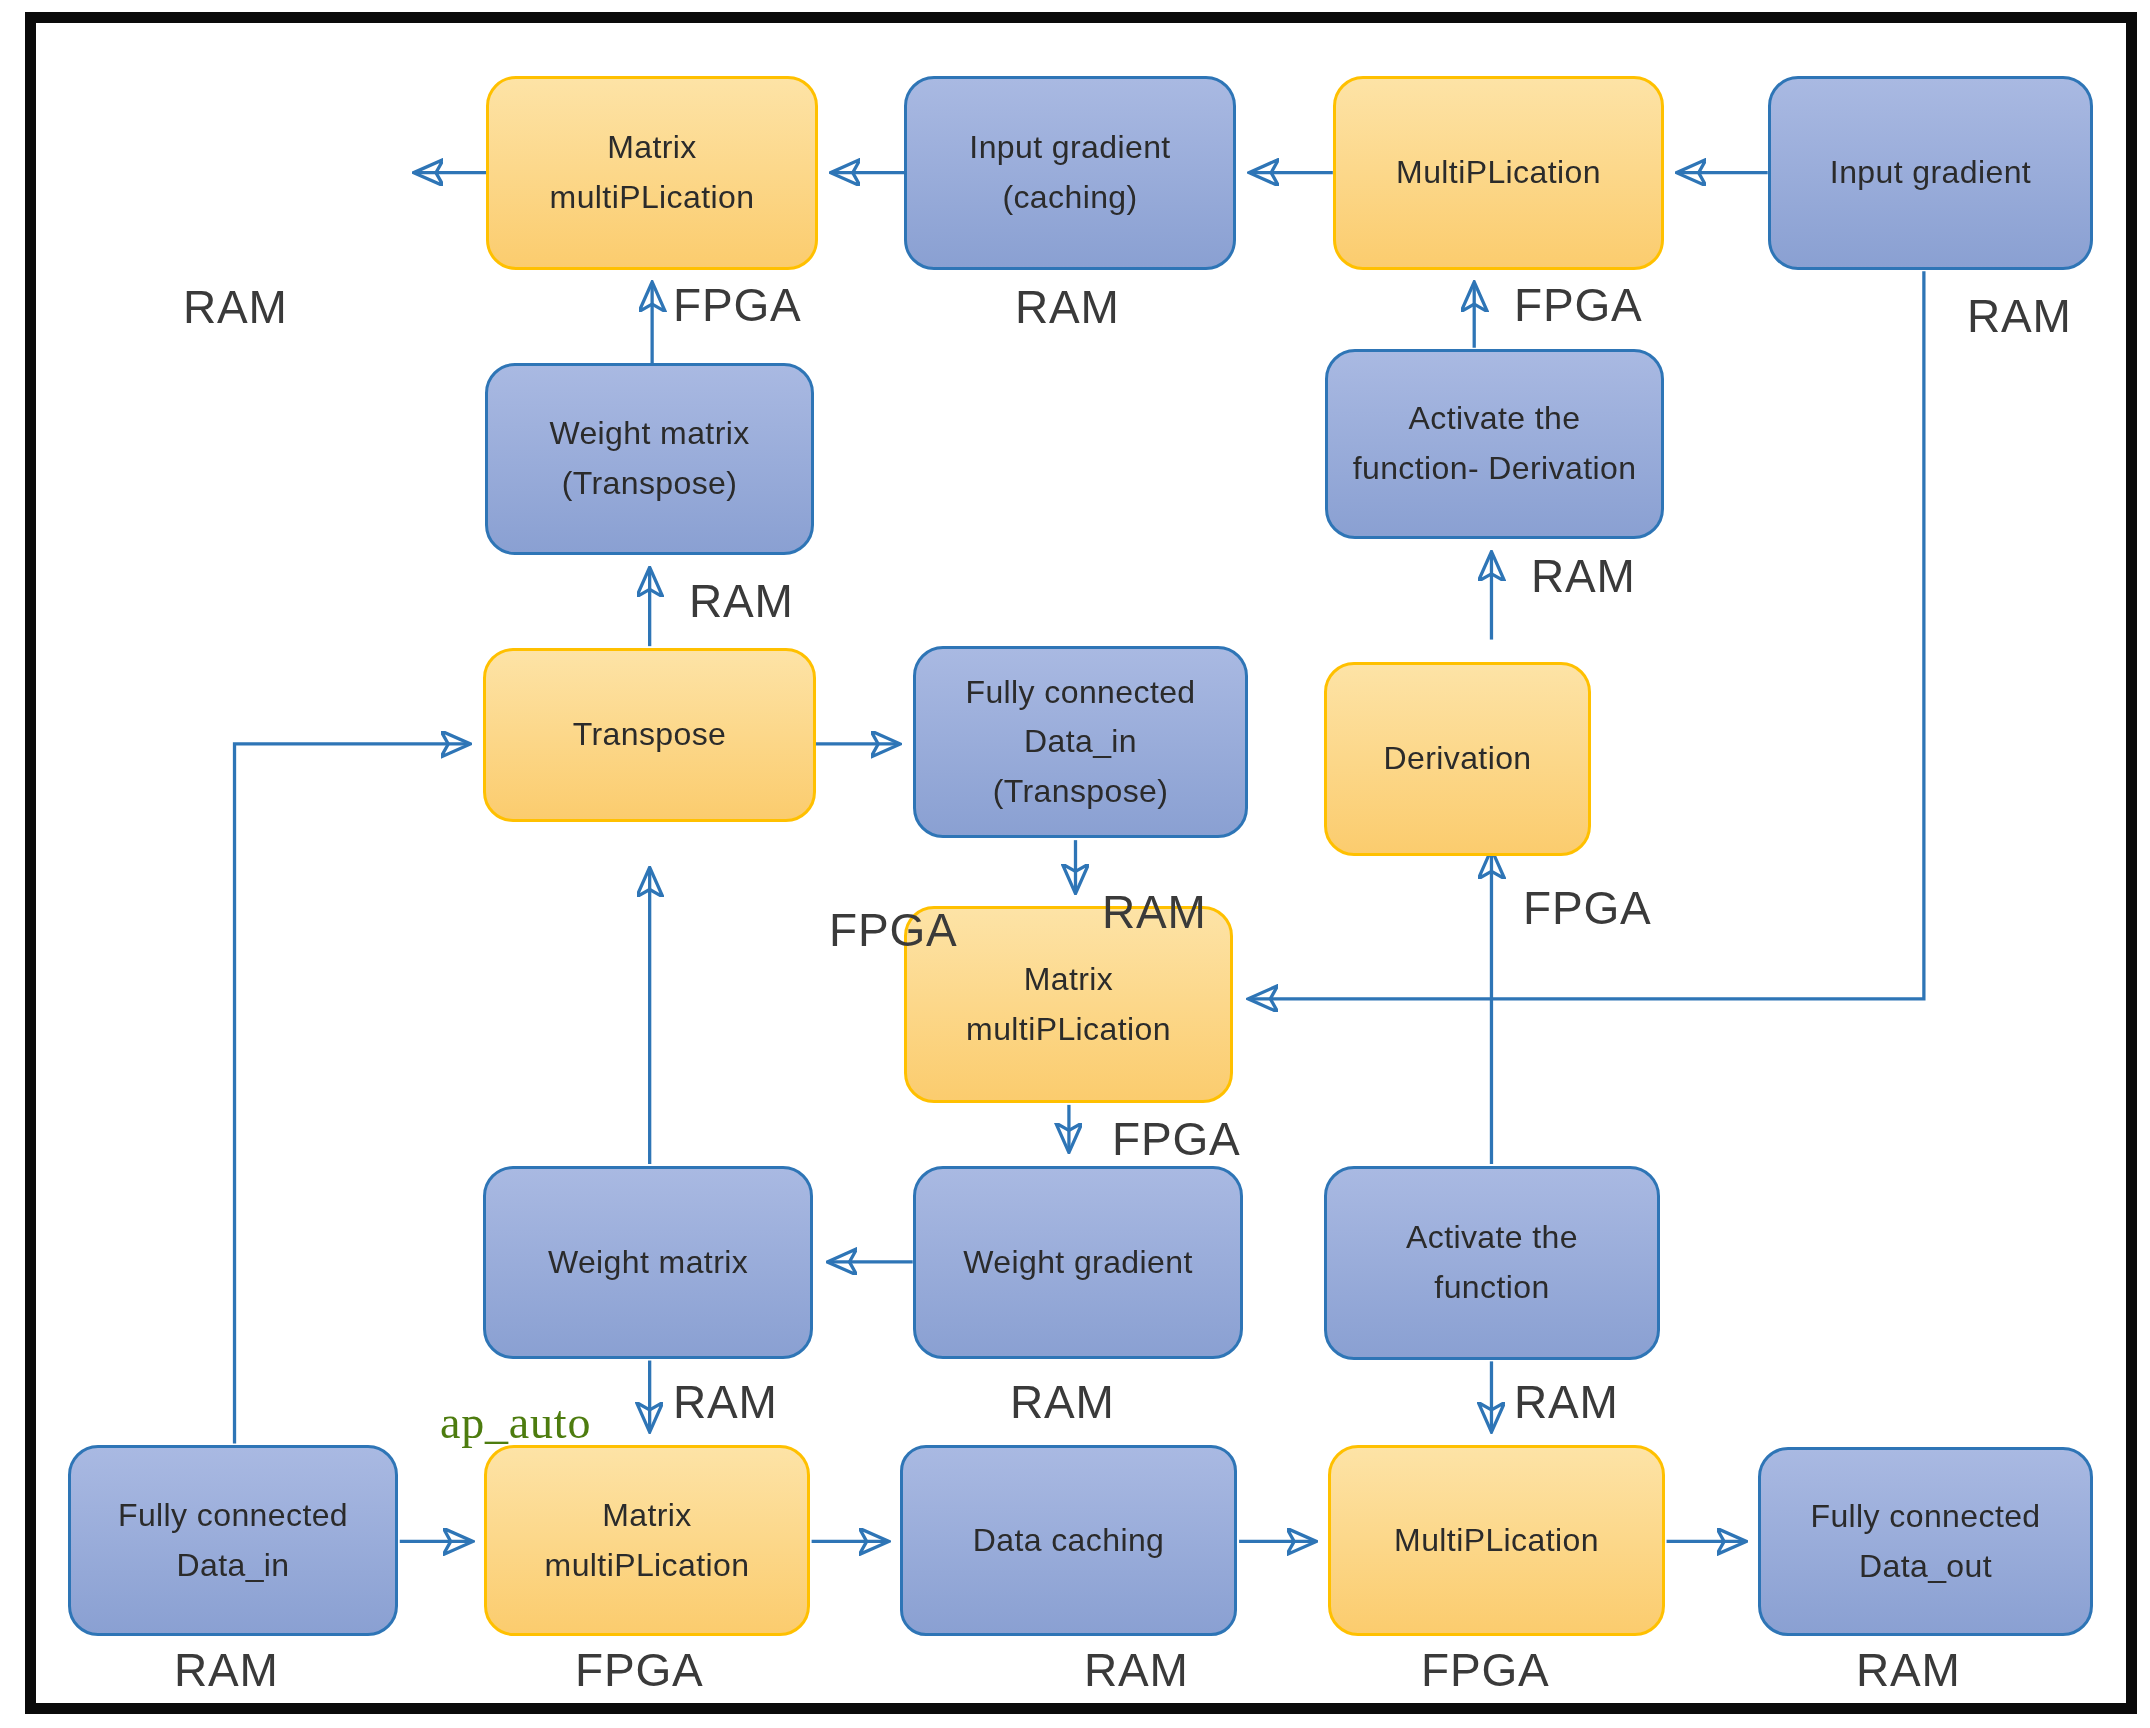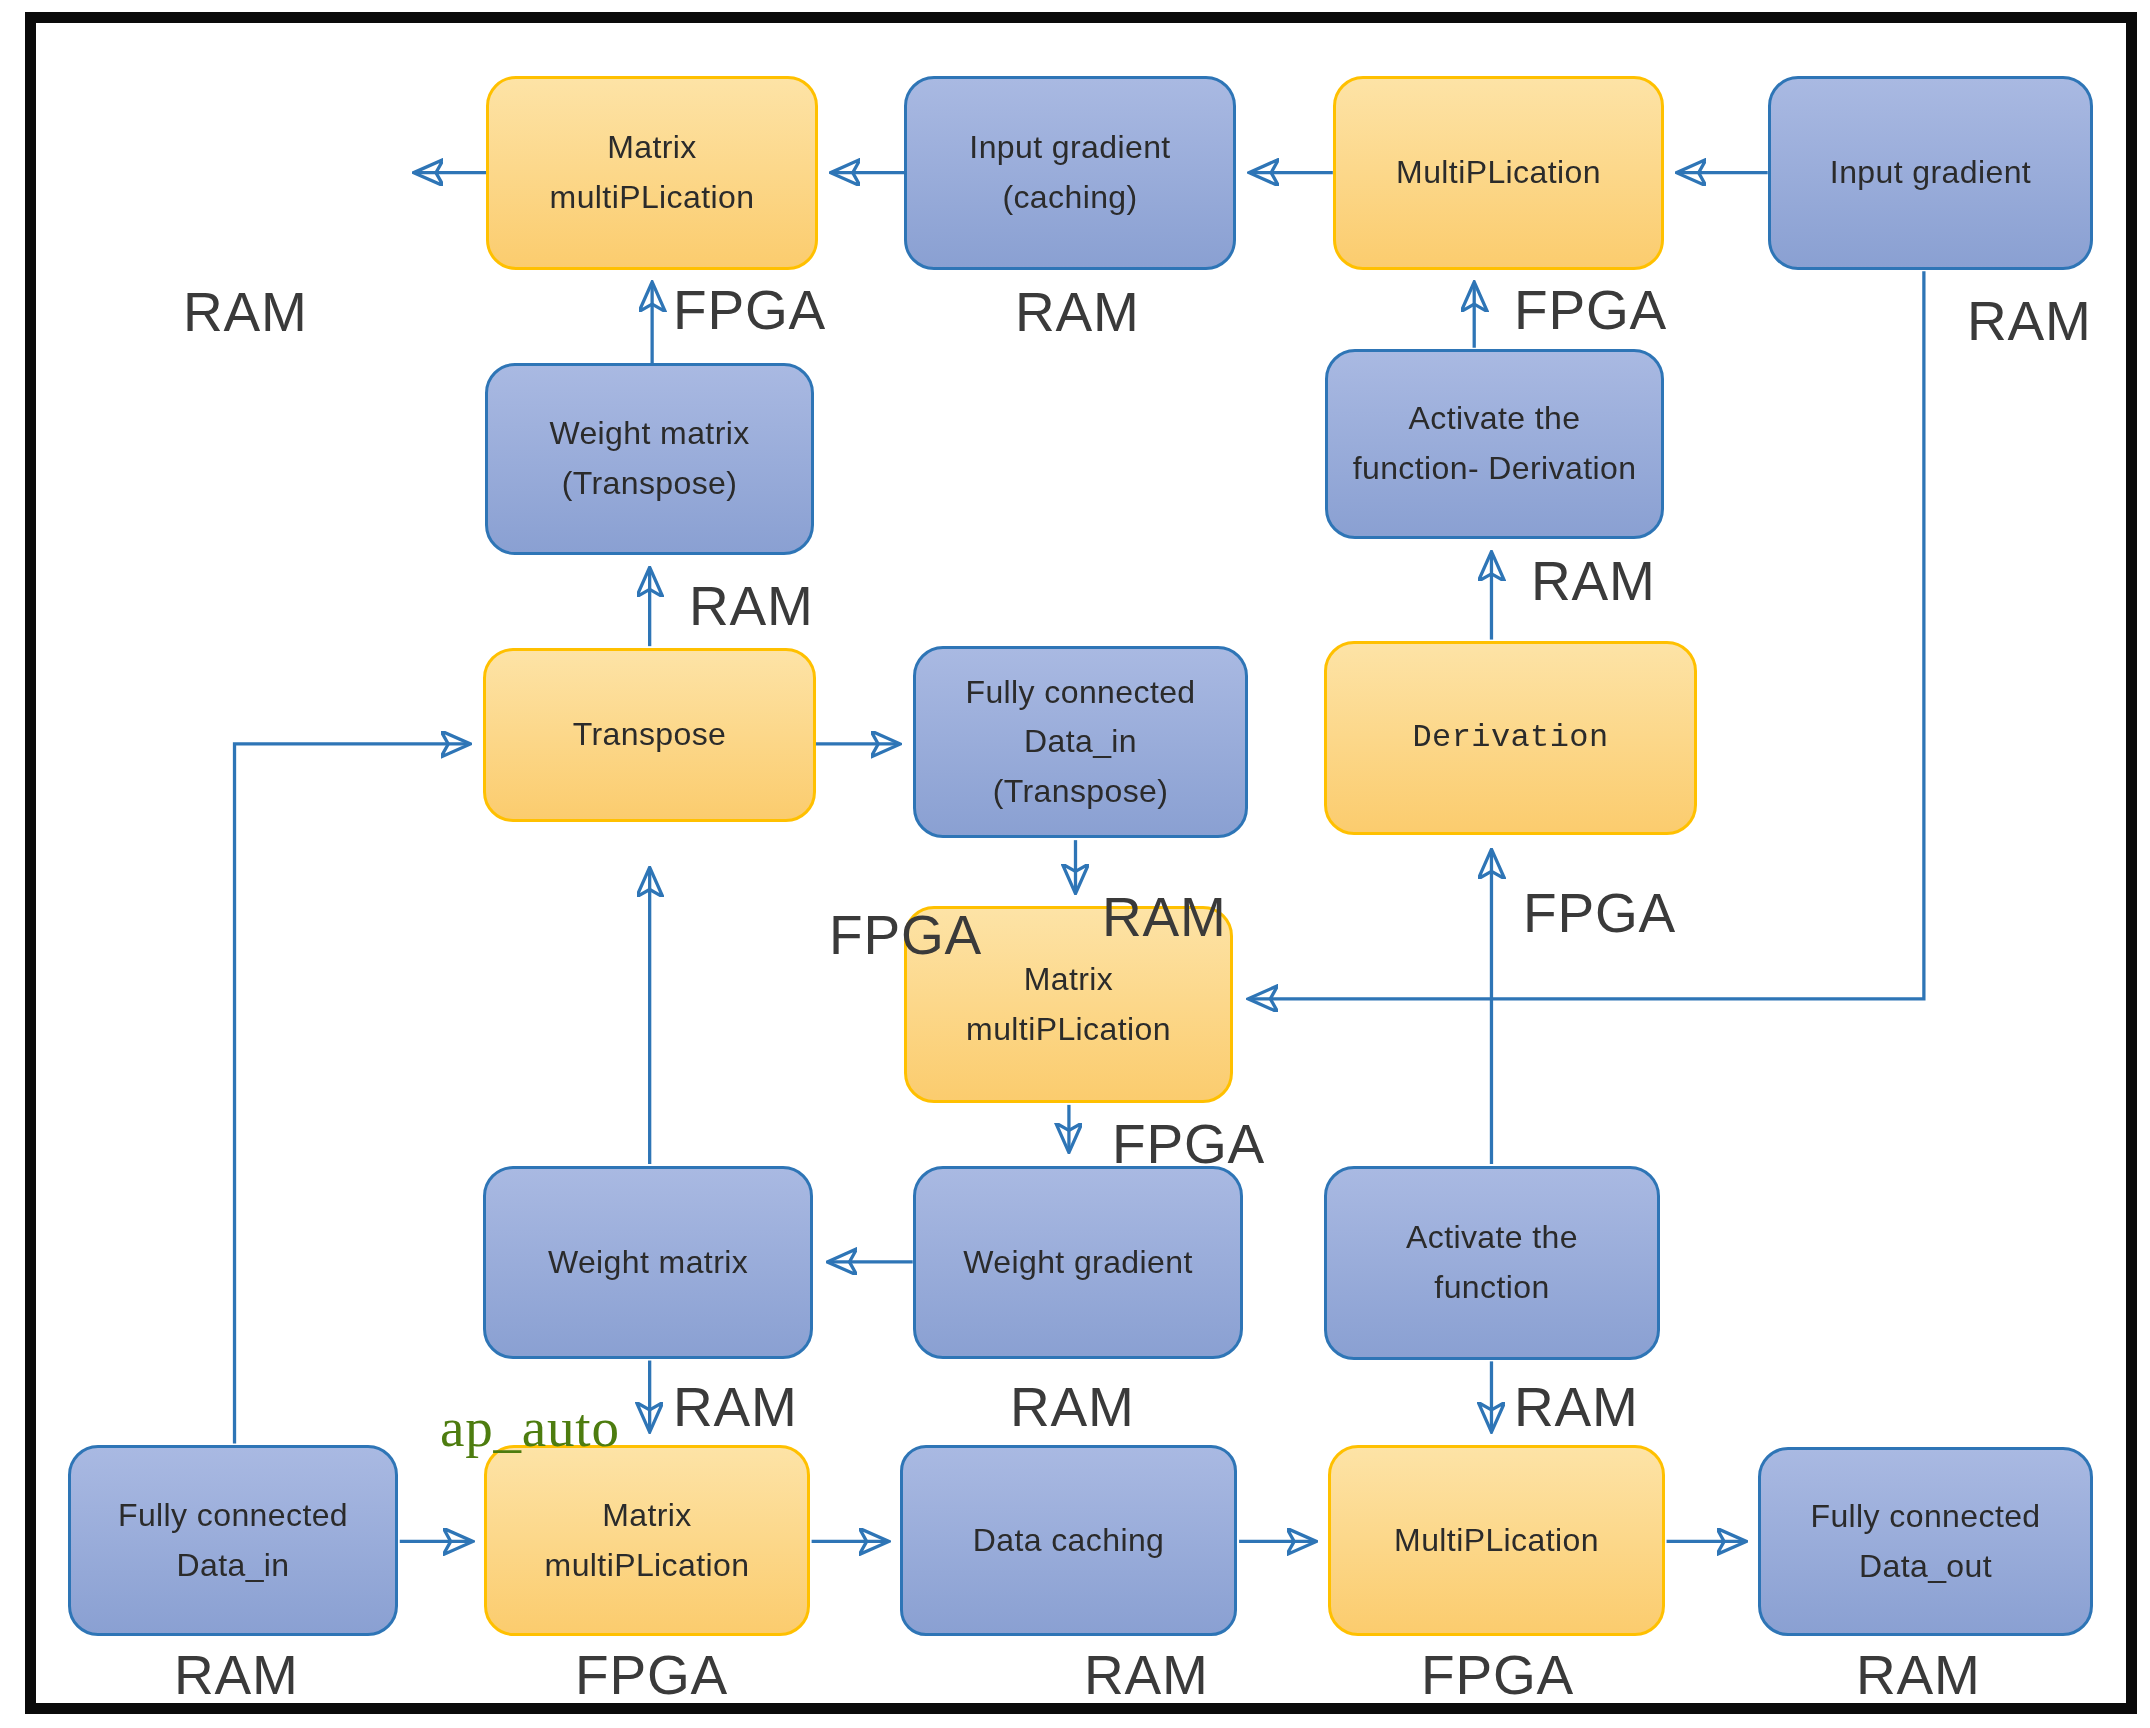--- a/index.html
+++ b/index.html
@@ -45,21 +45,21 @@
   .node.ram{
     border:3.3px solid var(--blue-border);
     background:linear-gradient(180deg,var(--blue-top) 0%,var(--blue-bottom) 100%);
   }
   .node.fpga{
     border:3.3px solid var(--orange-border);
     background:linear-gradient(180deg,var(--orange-top) 0%,var(--orange-bottom) 100%);
   }
   .edge-label{
     position:absolute;
-    font-size:55px;
+    font-size:46px;
     color:var(--label);
     letter-spacing:0.8px;
     white-space:nowrap;
   }
   .edge-label.code{
     color:#4d7c0f;
     font-family:Liberation Serif, serif;
   }
   #wires{
     position:absolute;
@@ -118,21 +118,21 @@
 
   <div class="node ram" style="left:485px;  top:363px;  width:329px; height:192px;">Weight matrix
 (Transpose)</div>
   <div class="node ram" style="left:1325px; top:349px;  width:339px; height:190px;">Activate the
 function- Derivation</div>
 
   <div class="node fpga" style="left:483px;  top:648px;  width:333px; height:174px;">Transpose</div>
   <div class="node ram" style="left:913px; top:646px;  width:335px; height:192px;">Fully connected
 Data_in
 (Transpose)</div>
-  <div class="node fpga" style="left:1324px; top:641px;  width:373px; height:194px;font-family:Liberation Mono, monospace;">Derivation</div>
+  <div class="node fpga" style="left:1324px; top:662px;  width:267px; height:194px;">Derivation</div>
 
   <div class="node fpga" style="left:904px; top:906px; width:329px; height:197px;">Matrix
 multiPLication</div>
 
   <div class="node ram" style="left:483px;  top:1166px; width:330px; height:193px;">Weight matrix</div>
   <div class="node ram" style="left:913px; top:1166px; width:330px; height:193px;">Weight gradient</div>
   <div class="node ram" style="left:1324px; top:1166px; width:336px; height:194px;">Activate the
 function</div>
 
   <div class="node ram" style="left:68px;   top:1445px; width:330px; height:191px;">Fully connected

